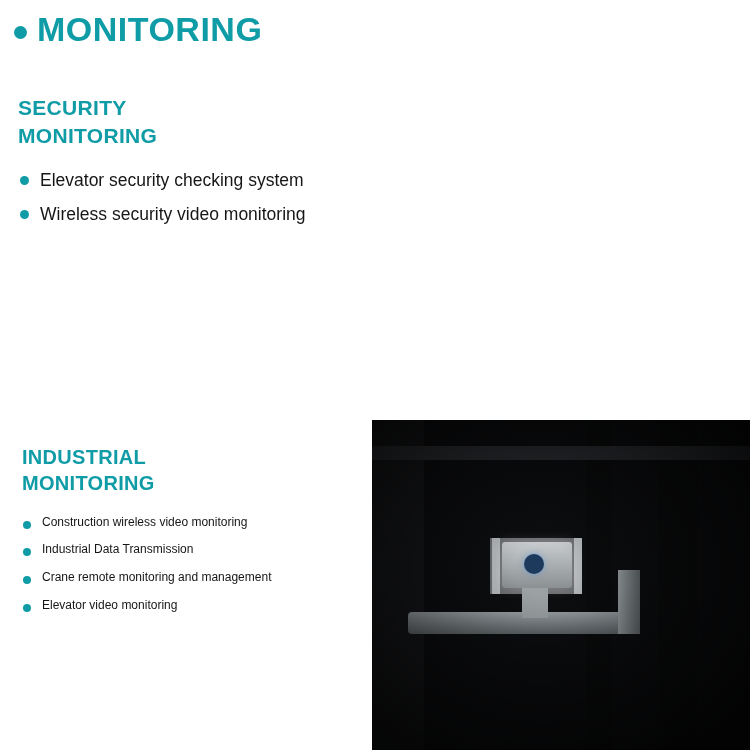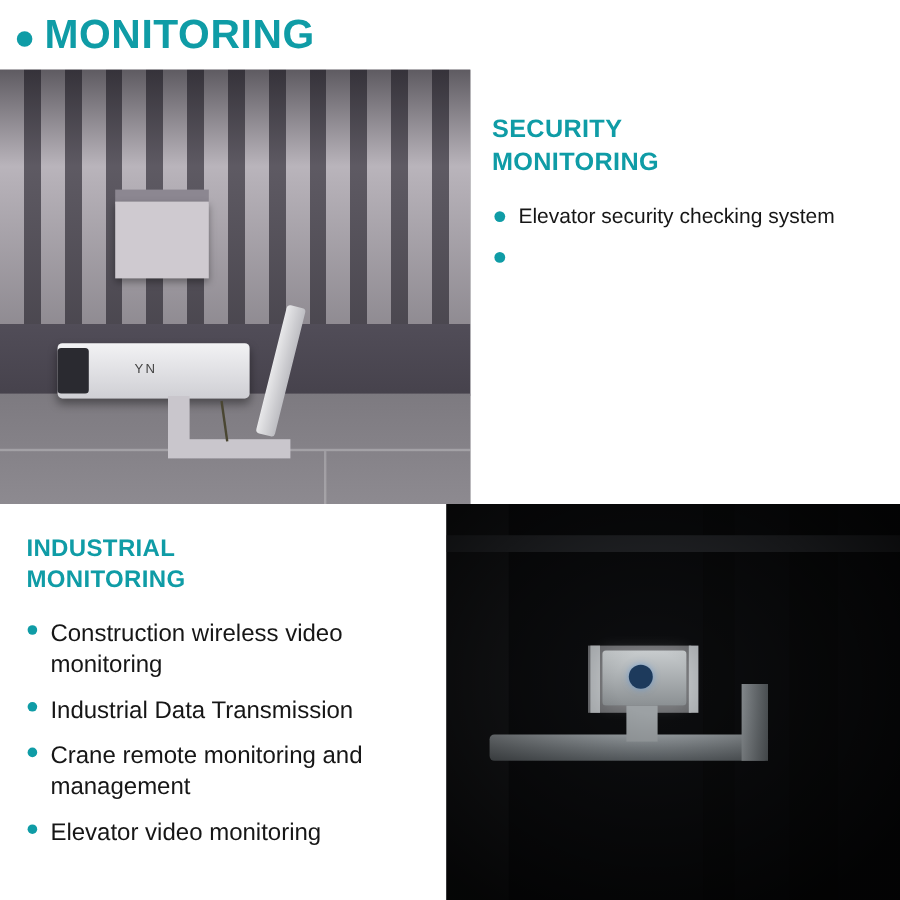--- a/index.html
+++ b/index.html
@@ -72,21 +72,21 @@
     display: flex;
     height: 343px;
   }
   .text-bottom {
     width: 372px;
     padding: 24px 10px 0 22px;
   }
   .text-bottom .section-title { font-size: 20px; }
   .text-bottom .bullet-list { margin-top: 18px; }
   .text-bottom .bullet-list li {
-    font-size: 20px;
+    font-size: 12px;
     margin-bottom: 12px;
     padding-left: 20px;
   }
   .text-bottom .bullet-list li .dot {
     width: 8px; height: 8px; top: 6px; left: 1px;
   }
   .photo-bottom { flex: 1; height: 330px; }
 
   
   .ph1 { background: #6d6a72; }
@@ -227,50 +227,34 @@
 
 <div class="page">
 
   <div class="header">
     <span class="header-bullet"></span>
     <span class="header-title">MONITORING</span>
   </div>
 
   <div class="top-block">
 
-    <div class="photo photo-top ph1">
-      <div class="ceiling"></div>
-      <div class="ceiling-shade"></div>
-      <div class="beam-dark"></div>
-      <div class="beam"></div>
-      <div class="wall"></div>
-      <div class="floor"></div>
-      <div class="floor-line"></div>
-      <div class="floor-line2"></div>
-      <div class="antenna"></div>
-      <div class="cam-body"></div>
-      <div class="cam-front"></div>
-      <div class="cam-label">YN</div>
-      <div class="mount"></div>
-      <div class="mount-arm"></div>
-      <div class="wire"></div>
-    </div>
 
     <div class="text-top">
       <div class="section-title">
         <div>SECURITY</div>
         <div>MONITORING</div>
       </div>
       <ul class="bullet-list">
         <li>
           <span class="dot"></span>
           <span>Elevator security checking system</span>
         </li>
         <li>
           <span class="dot"></span>
+          <span>Wireless security video monitoring</span>
         </li>
       </ul>
     </div>
   </div>
 
   <div class="bottom-block">
 
     <div class="text-bottom">
       <div class="section-title">
         <div>INDUSTRIAL</div>

